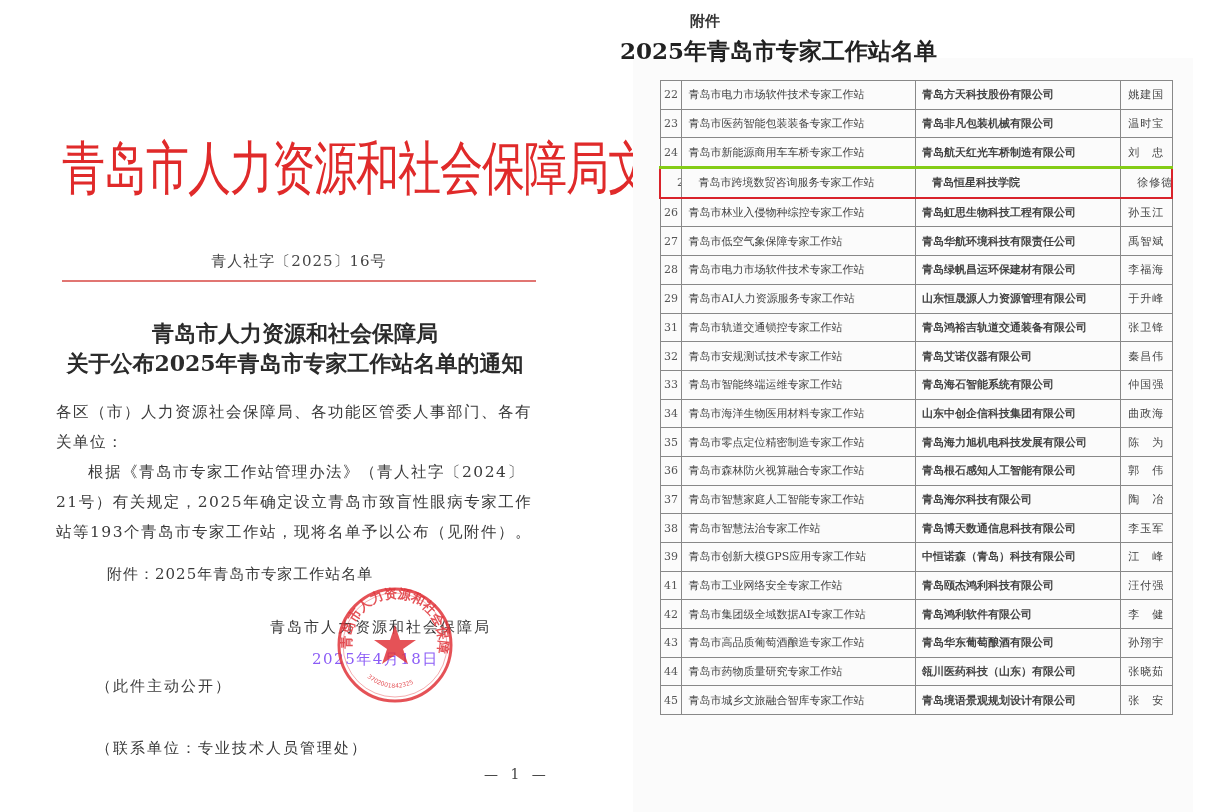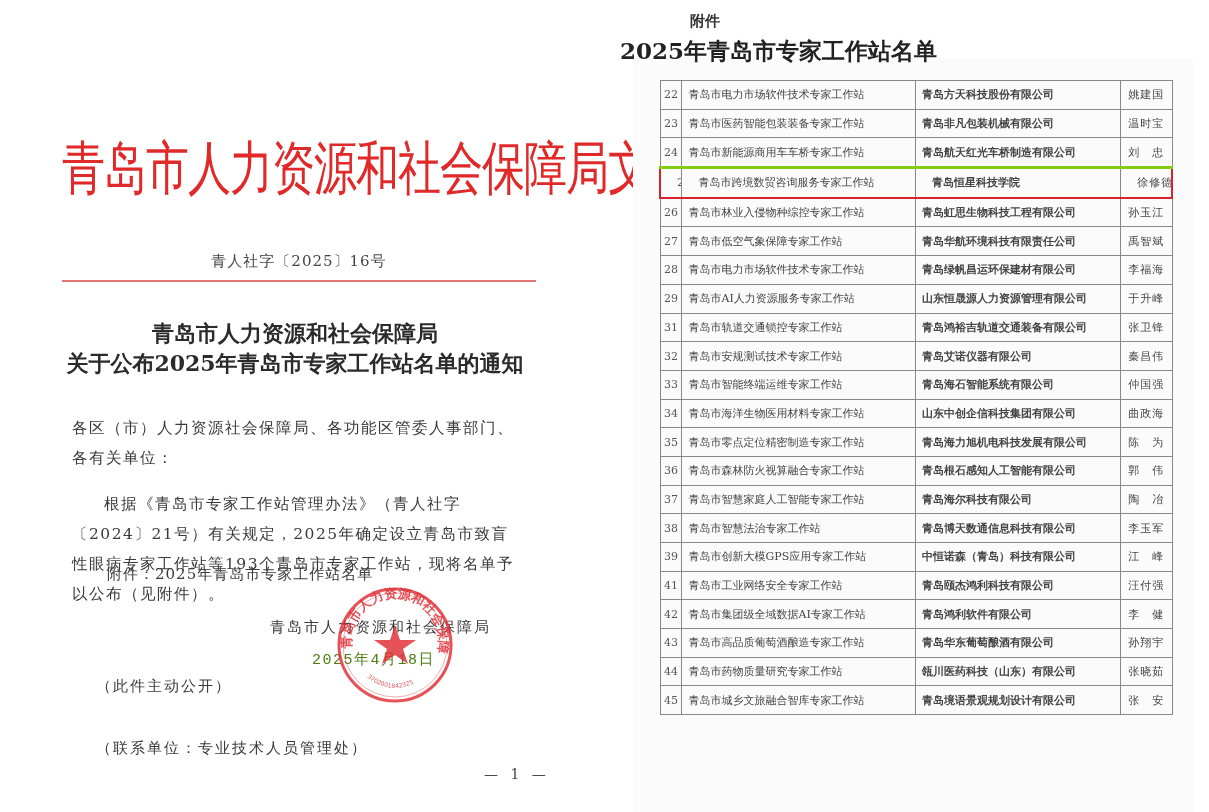--- a/index.html
+++ b/index.html
@@ -23,25 +23,25 @@
   }
   .red-rule { position: absolute; left: 62px; top: 280px; width: 474px; height: 2px; background: #d9534f; opacity: .8; }
   .notice-title {
     position: absolute; left: 50px; top: 318px; width: 490px; text-align: center;
     font-size: 22px; font-weight: bold; color: #2b2b2b; line-height: 30px; white-space: nowrap;
   }
   .body-text {
     position: absolute; left: 56px; top: 397px; width: 484px;
     font-size: 15.5px; color: #3a3a3a; line-height: 30px; letter-spacing: 1.5px;
   }
-  .body-text p { margin: 16px; }
+  .body-text p { margin: 0; }
   .body-text .indent { text-indent: 32px; }
   .attachment-line { position: absolute; left: 89px; top: 565px; font-size: 15px; color: #3a3a3a; letter-spacing: 1px; padding-left: 18px; }
   .signer { position: absolute; left: 270px; top: 618px; font-size: 15px; color: #3a3a3a; letter-spacing: 2px; }
-  .sign-date { position: absolute; left: 312px; top: 650px; font-size: 15px; color: #4d7c0f; letter-spacing: 1.5px; font-family: Liberation Mono, monospace; }
+  .sign-date { position: absolute; left: 312px; top: 650px; font-size: 15px; color: #8b5cf6; letter-spacing: 1.5px; }
   .public-note { position: absolute; left: 96px; top: 677px; font-size: 15px; color: #3a3a3a; letter-spacing: 2px; }
   .contact-note { position: absolute; left: 96px; top: 708px; font-size: 15px; color: #3a3a3a; letter-spacing: 2px; margin-top: 31px; }
   .page-number { position: absolute; left: 484px; top: 766px; font-size: 14px; color: #444; letter-spacing: 4px; }
   .seal { position: absolute; left: 335px; top: 585px; width: 120px; height: 120px; }
 
   
   .right-page { position: absolute; left: 633px; top: 0; width: 576px; height: 812px; background: #fff; }
   .right-page .paper { position: absolute; left: 0; top: 58px; width: 560px; height: 754px; background: #fbfbfb; }
   .annex-label { position: absolute; left: 690px; top: 12px; font-size: 15px; color: #333; font-family: "DejaVu Sans", sans-serif; font-weight: bold; }
   .annex-title {

